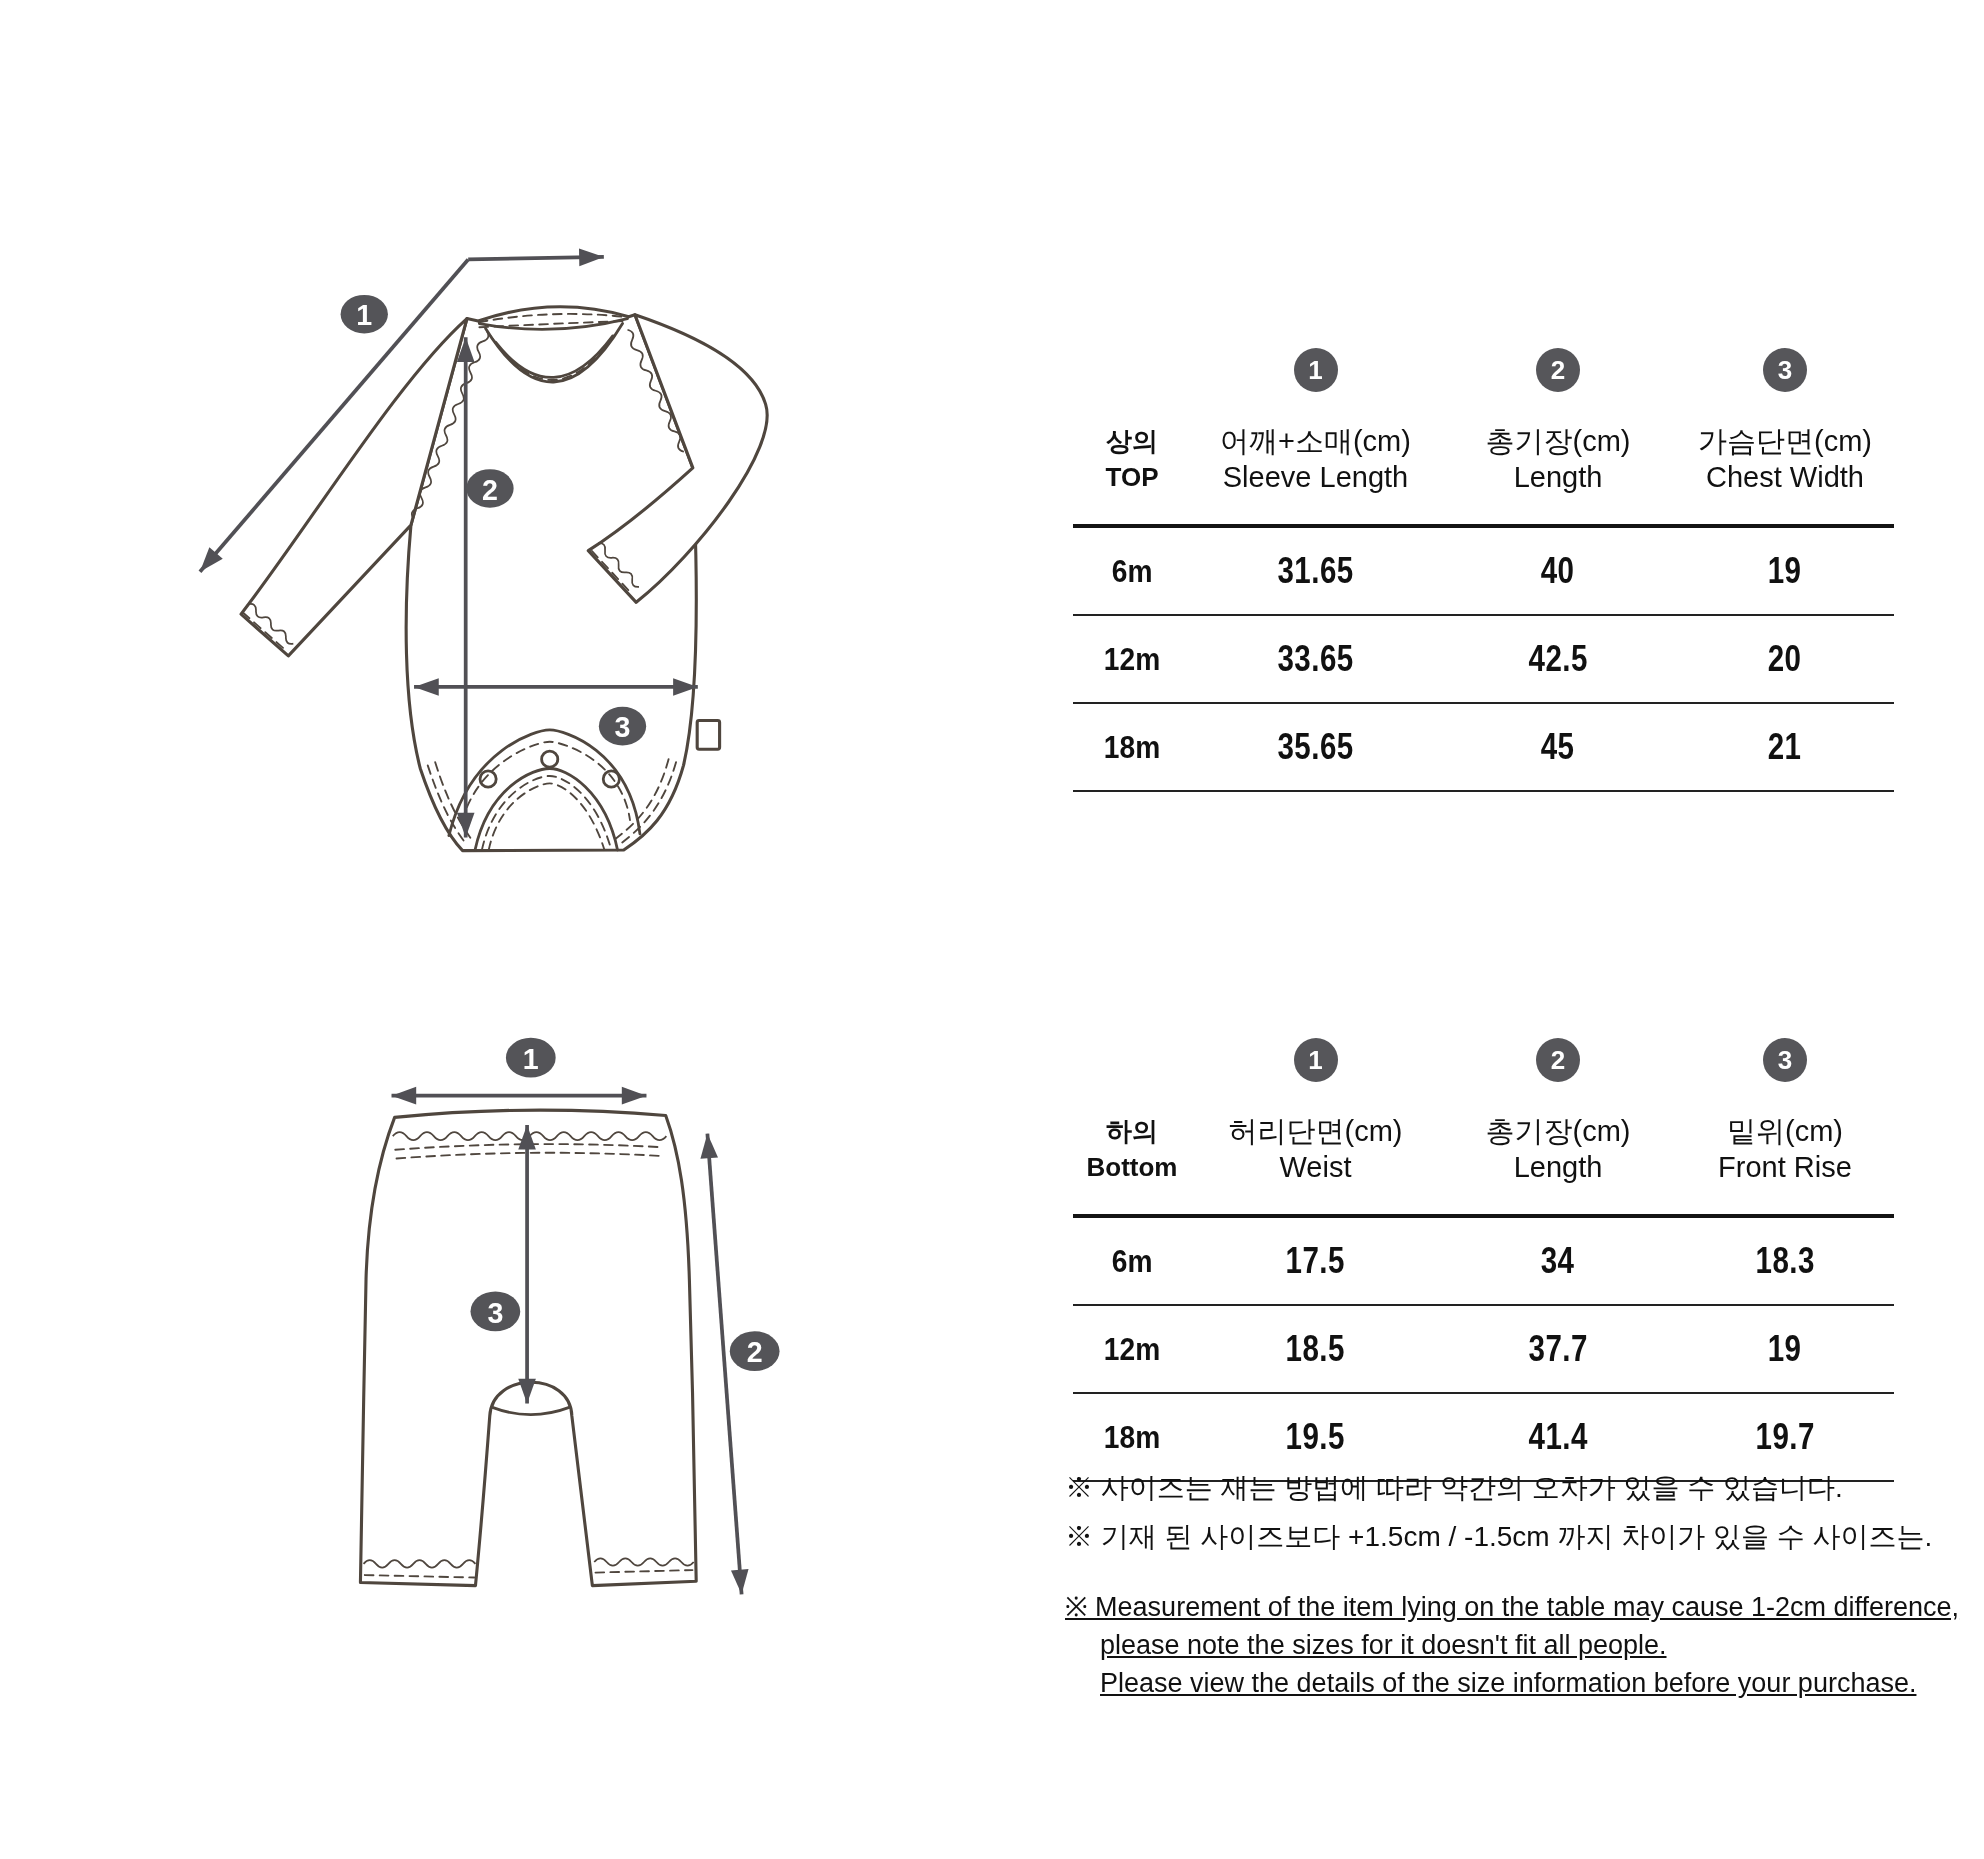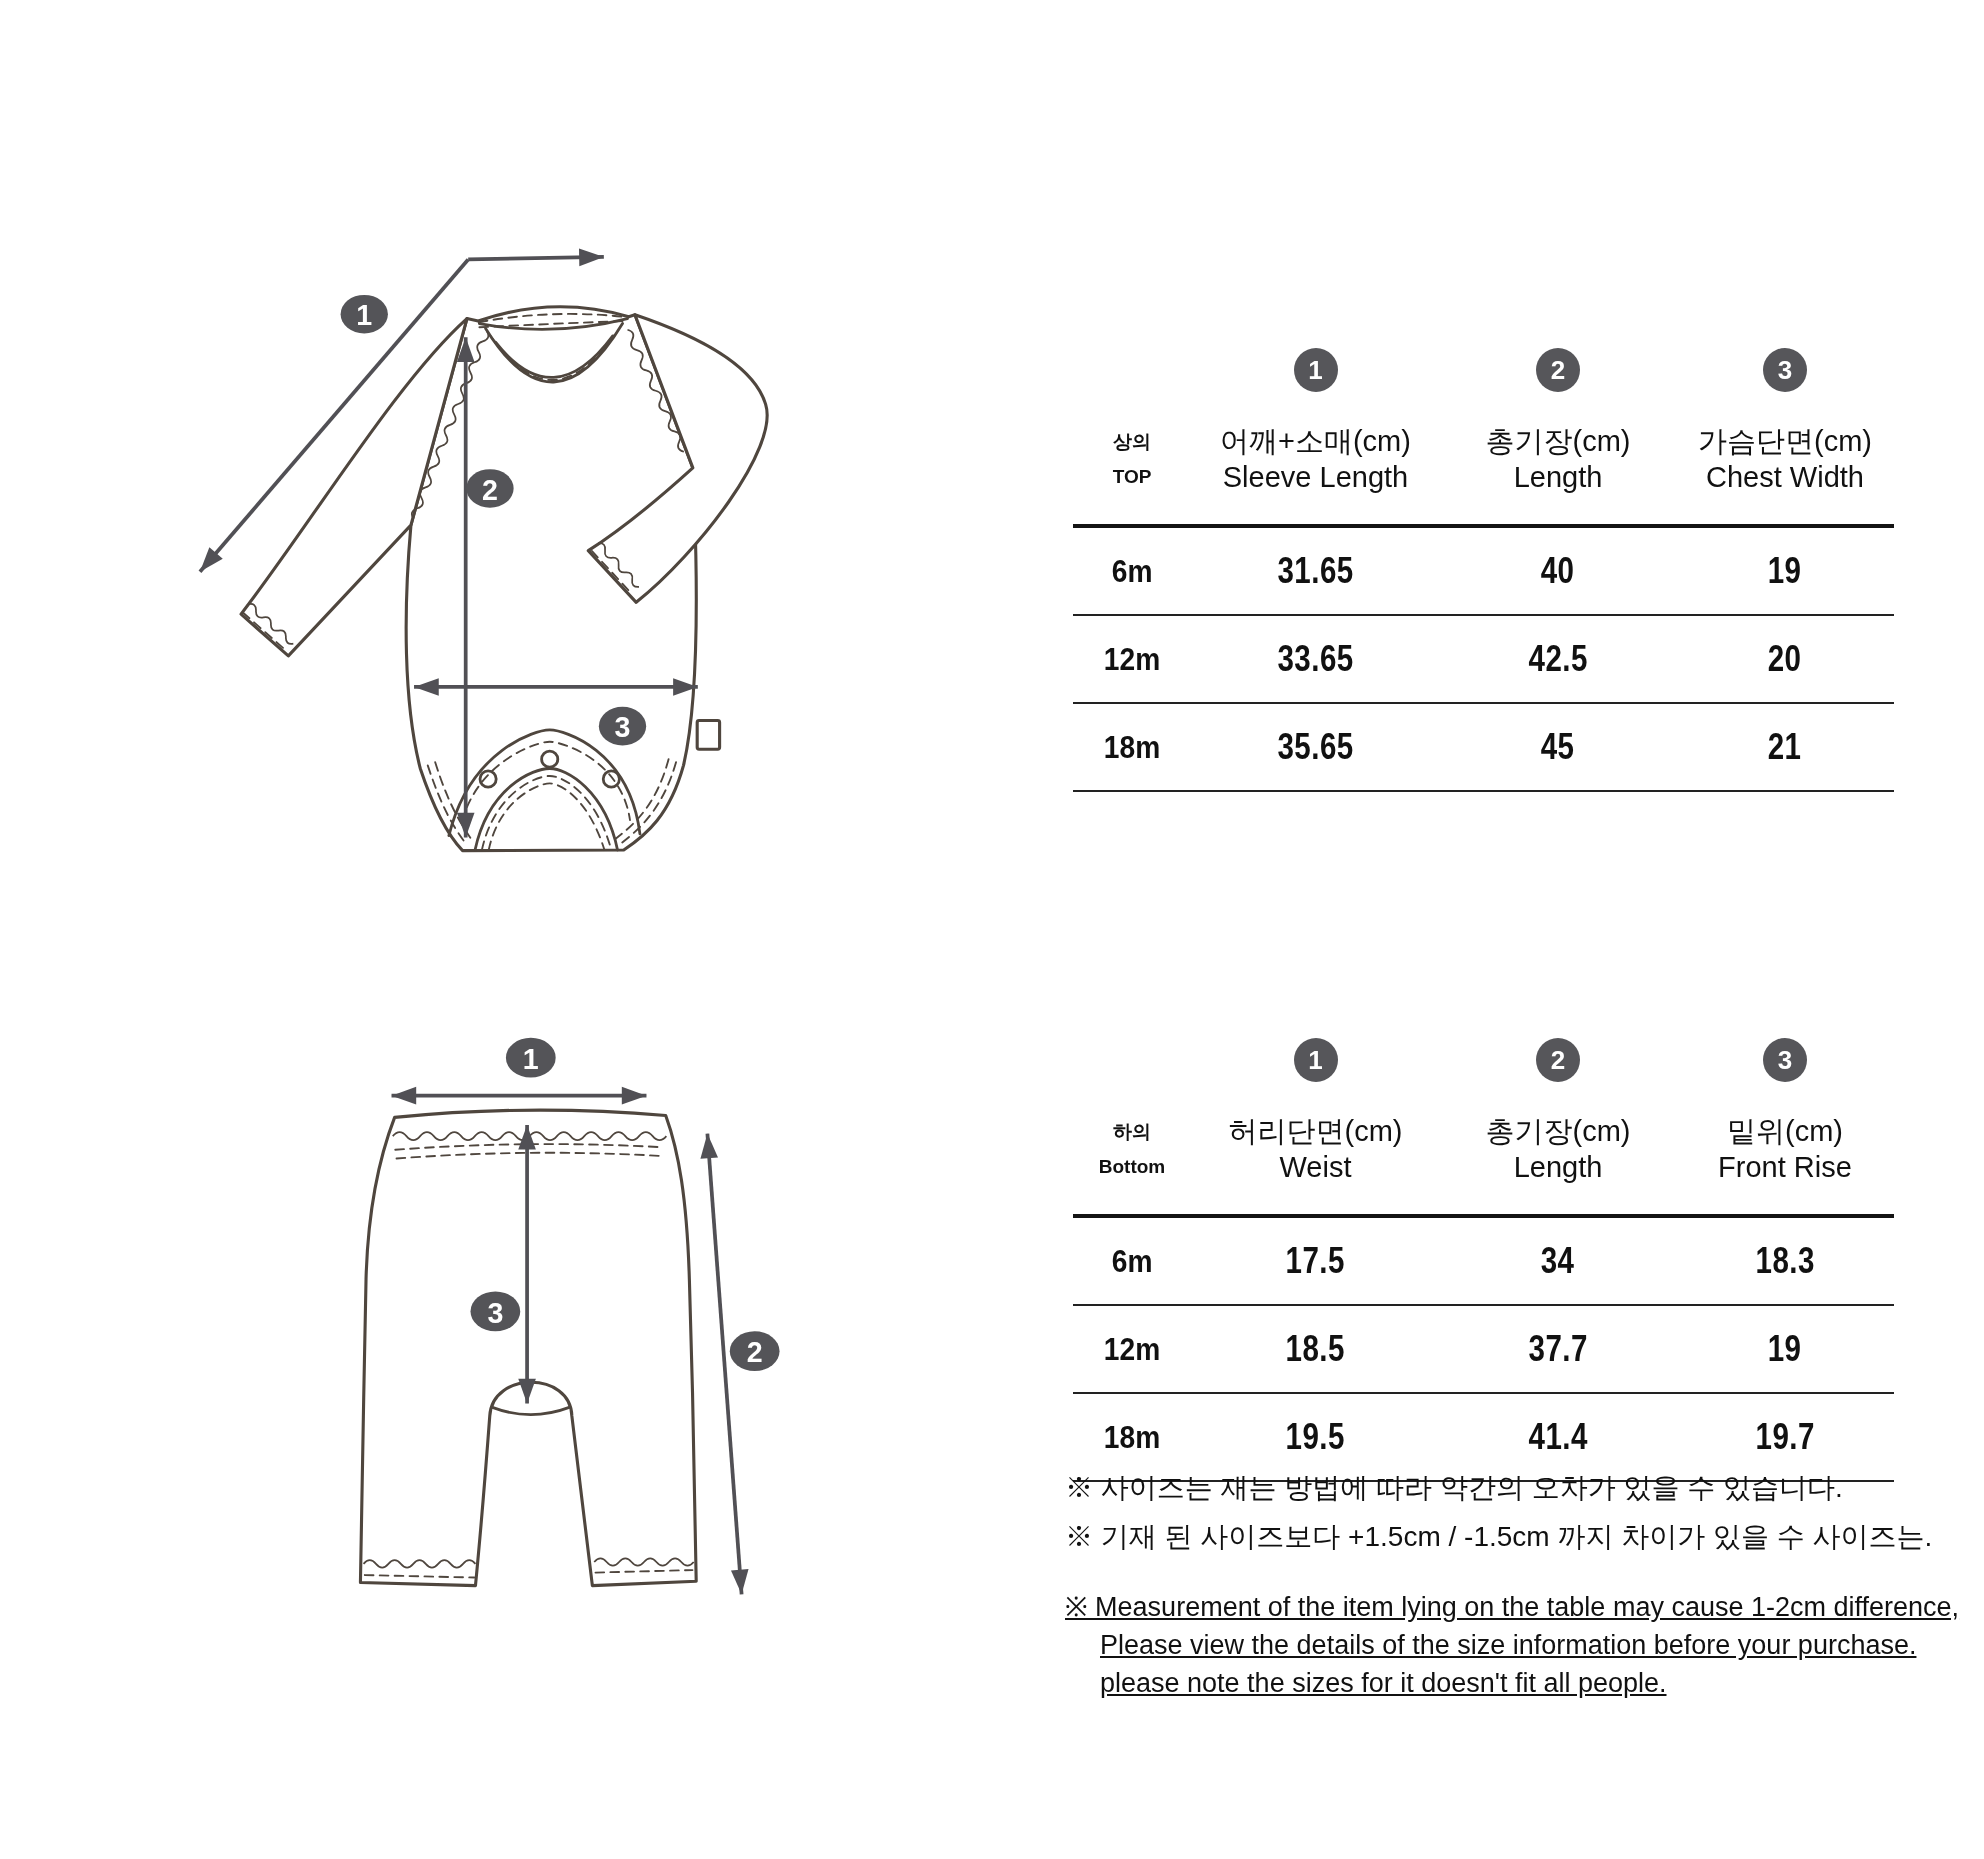--- a/index.html
+++ b/index.html
@@ -23,21 +23,21 @@
   .size-table{position:absolute;left:1073px;width:821px;}
   #top-table{top:348px;}
   #bottom-table{top:1038px;}
   .thead{display:grid;grid-template-columns:118px 249px 236px 218px;}
   .colhead{display:flex;flex-direction:column;align-items:center;text-align:center;}
   .badge-slot{height:44px;margin-bottom:32px;display:flex;align-items:center;justify-content:center;}
   .tbadge{width:44px;height:44px;border-radius:50%;background:#56565a;color:#fff;
           font-size:26px;font-weight:bold;display:flex;align-items:center;justify-content:center;}
   .hko{font-size:29px;line-height:35px;white-space:nowrap;}
   .hen{font-size:29px;line-height:36px;white-space:nowrap;}
-  .corner .hko,.corner .hen{font-weight:bold;font-size:19px;text-align:center;}
+  .corner .hko,.corner .hen{font-weight:bold;font-size:26px;text-align:center;}
   .rule{width:100%;background:#141414;}
   .rule.thick{height:4.4px;margin-top:29px;}
   .rule.thin{height:1.9px;background:#222;}
   .trow{display:grid;grid-template-columns:118px 249px 236px 218px;height:86px;align-items:center;}
   .cell{text-align:center;}
   .sz{display:inline-block;font-size:32px;font-weight:bold;transform:scaleX(.88);}
   .val{display:inline-block;font-size:36px;font-weight:bold;transform:scaleX(.82);letter-spacing:0.6px;}
 
   
   .notes{position:absolute;left:1065px;top:1463px;width:915px;}
@@ -292,19 +292,19 @@
       <div class="cell"><span class="val">19.7</span></div>
     </div>
     <div class="rule thin"></div>
   </div>
 
   <div class="notes">
     <div class="note-ko">※ 사이즈는 재는 방법에 따라 약간의 오차가 있을 수 있습니다.</div>
     <div class="note-ko">※ 기재 된 사이즈보다 +1.5cm / -1.5cm 까지 차이가 있을 수 사이즈는.</div>
     <div class="note-en-block">
       <div class="note-en">※ Measurement of the item lying on the table may cause 1-2cm difference,</div>
+      <div class="note-en cont">please note the sizes for it doesn't fit all people.</div>
       <div class="note-en cont">Please view the details of the size information before your purchase.</div>
-      <div class="note-en cont">please note the sizes for it doesn't fit all people.</div>
     </div>
   </div>
 
 </div>
 
 
 </body></html>

